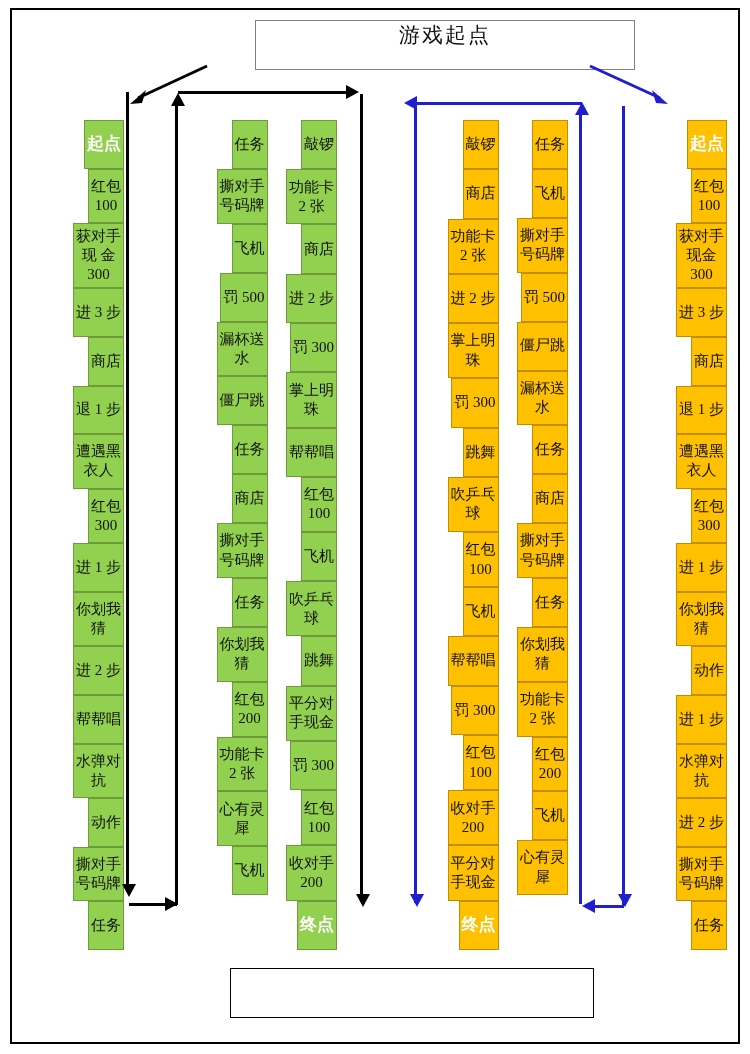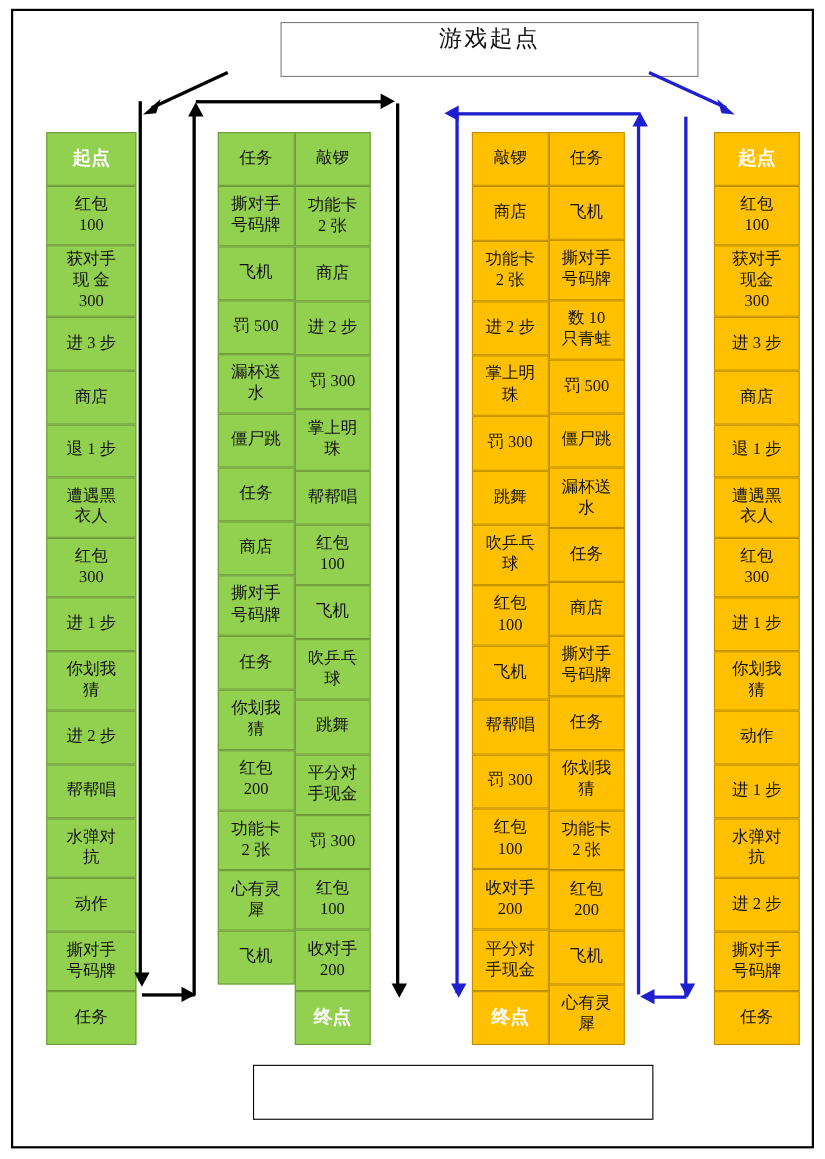--- a/index.html
+++ b/index.html
@@ -23,21 +23,21 @@
     font-size:21px; color:#111; letter-spacing:2px;margin-left:43px;
   }
   .bottom-box {
     position:absolute; left:218px; top:958px;
     width:364px; height:50px;
     border:1px solid #000; background:#fff;
   }
 
   
   .track { position:absolute; display:flex; }
-  .col { display:flex; flex-direction:column; }
+  .col { display:flex; flex-direction:column;align-items:flex-end; }
   .cell {
     display:flex; align-items:center; justify-content:center;
     text-align:center;
     font-size:15px; line-height:1.28;
     color:#111;
     padding:1px 2px;
   }
   .green .cell { background:#92d050; border:1px solid #6f9a3c; }
   .orange .cell { background:#ffc000; border:1px solid #bf8f00; }
   .cell.endpoint { color:#ffffff; font-weight:bold; font-size:17px; }
@@ -155,21 +155,20 @@
         <div class="cell" style="height: 49.2874px;">罚 300</div>
         <div class="cell" style="height: 55.2019px;">红包<br>100</div>
         <div class="cell" style="height: 55.2019px;">收对手<br>200</div>
         <div class="cell" style="height: 55.2019px;">平分对<br>手现金</div>
         <div class="cell endpoint" style="height: 49.2874px;">终点</div>
       </div>
     <div class="col">
         <div class="cell" style="height: 48.9387px;">任务</div>
         <div class="cell" style="height: 48.9387px;">飞机</div>
         <div class="cell" style="height: 54.8113px;">撕对手<br>号码牌</div>
-        <div class="cell" style="height: 54.8113px;">数 10<br>只青蛙</div>
         <div class="cell" style="height: 48.9387px;">罚 500</div>
         <div class="cell" style="height: 48.9387px;">僵尸跳</div>
         <div class="cell" style="height: 54.8113px;">漏杯送<br>水</div>
         <div class="cell" style="height: 48.9387px;">任务</div>
         <div class="cell" style="height: 48.9387px;">商店</div>
         <div class="cell" style="height: 54.8113px;">撕对手<br>号码牌</div>
         <div class="cell" style="height: 48.9387px;">任务</div>
         <div class="cell" style="height: 54.8113px;">你划我<br>猜</div>
         <div class="cell" style="height: 54.8113px;">功能卡<br>2 张</div>
         <div class="cell" style="height: 54.8113px;">红包<br>200</div>

